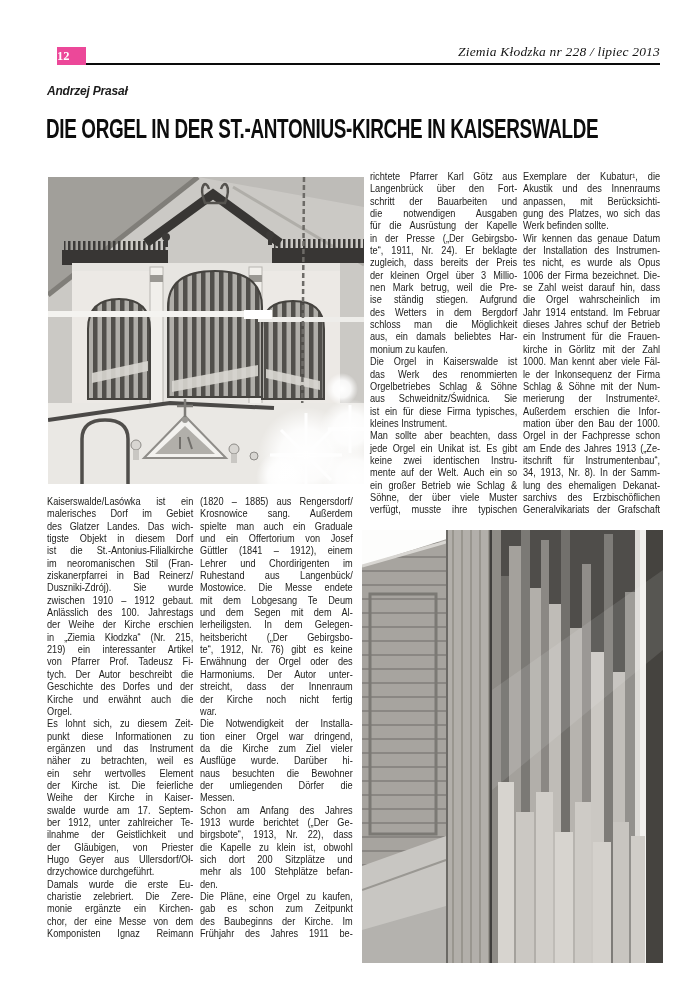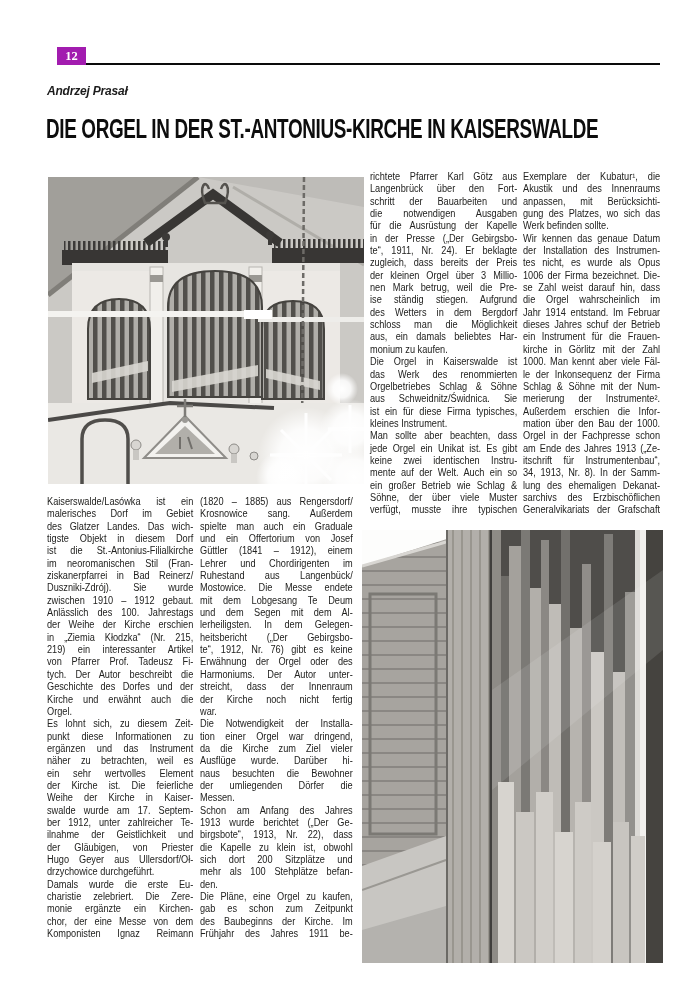--- a/index.html
+++ b/index.html
@@ -4,21 +4,21 @@
 <style>
   html,body{margin:0;padding:0;background:#e9e9e9;}
   .page{
     position:relative;width:700px;height:990px;margin:0 auto;
     background:#ffffff;overflow:hidden;
     font-family:"Liberation Sans",sans-serif;color:#1c1c1c;
   }
   
   .page-number-box{
     position:absolute;left:57px;top:47px;width:29px;height:18px;
-    background:#a21caf;color:#ffffff;text-align:center;
+    background:#ec4899;color:#ffffff;text-align:left;
     font-family:"Liberation Serif",serif;font-weight:bold;font-size:12.5px;line-height:18px;
   }
   .header-rule{position:absolute;left:86px;top:63px;width:574px;height:2px;background:#0a0a0a;}
   .journal-title{
     position:absolute;right:40px;top:44px;
     font-family:"Liberation Serif",serif;font-style:italic;font-size:13.5px;color:#141414;
     letter-spacing:.2px;white-space:nowrap;
   }
   
   .author{
@@ -46,20 +46,21 @@
   .photo-organ{left:48px;top:177px;}
   .photo-pipes{left:362px;top:530px;}
 </style>
 </head>
 <body>
 
 <div class="page">
 
   <div class="page-number-box">12</div>
   <div class="header-rule"></div>
+  <div class="journal-title">Ziemia Kłodzka nr 228 / lipiec 2013</div>
 
   <div class="author">Andrzej Prasał</div>
   <div class="article-title">DIE ORGEL IN DER ST.-ANTONIUS-KIRCHE IN KAISERSWALDE</div>
 
   <svg class="photo photo-organ" width="316" height="307" viewBox="0 0 316 307" role="img" aria-label="Weiße Orgel mit dunklen Pfeifenfeldern auf der Empore der Kirche">
     <defs>
       <pattern id="pp" width="9" height="10" patternUnits="userSpaceOnUse">
         <rect width="9" height="10" fill="#b0aea9"></rect>
         <rect width="4.5" height="10" fill="#514f4b"></rect>
       </pattern>

